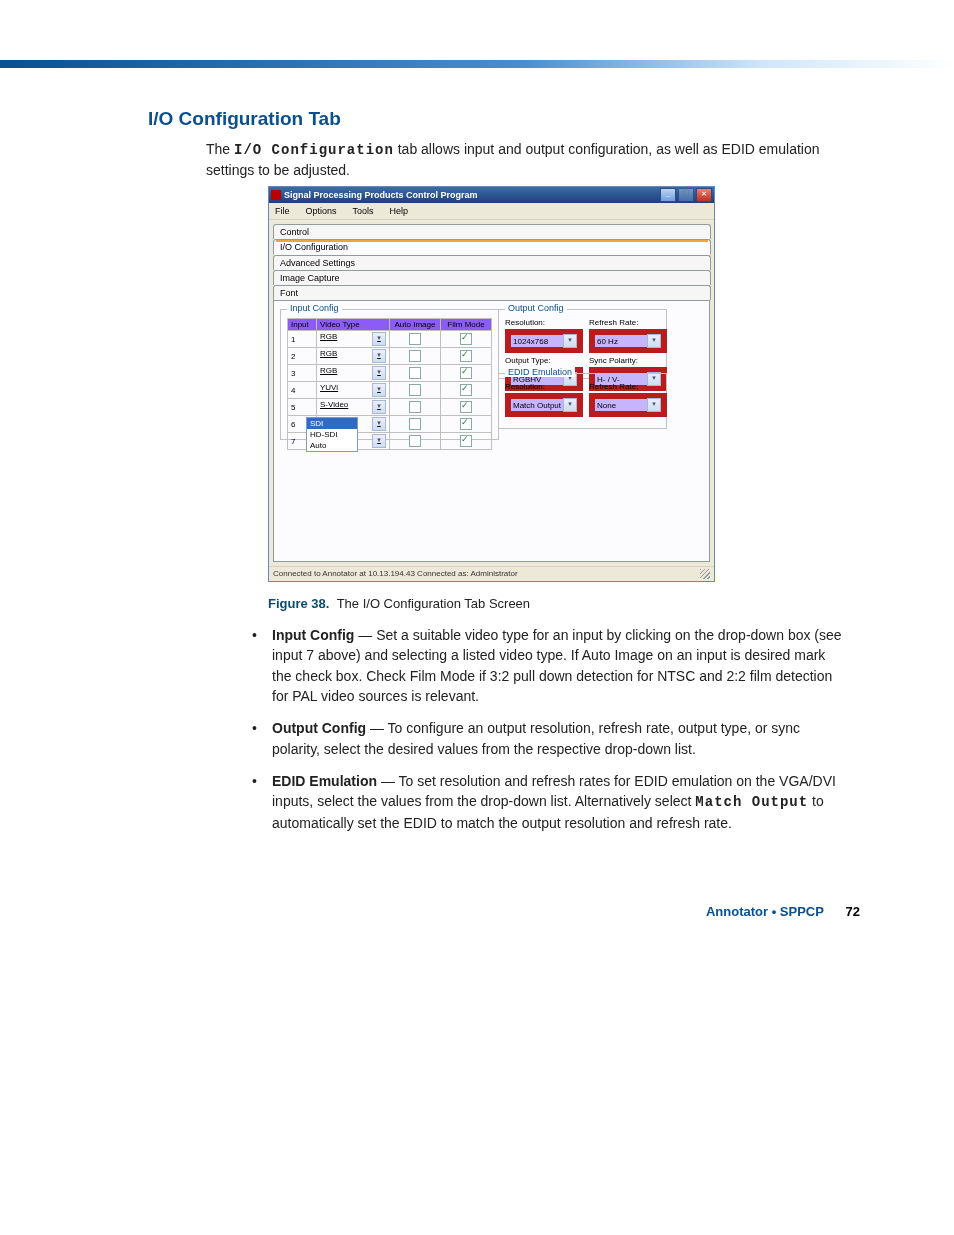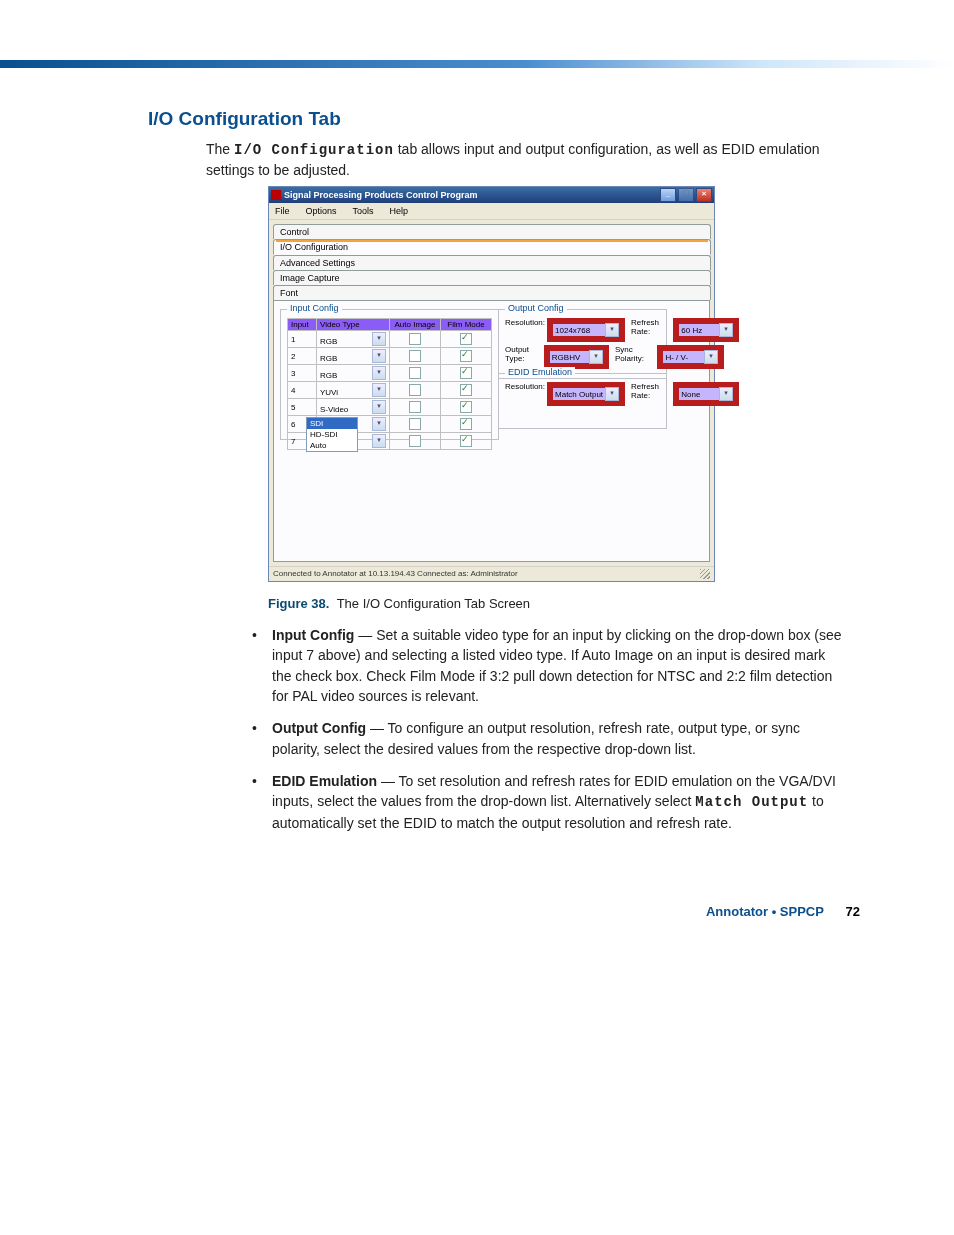--- a/index.html
+++ b/index.html
@@ -30,32 +30,32 @@
 
 .group{position:absolute;border:1px solid #c0c0c8;padding:8px 6px 6px 6px;}
 .group .glabel{position:absolute;top:-7px;left:6px;background:#fcfcfe;padding:0 3px;color:#0a4f8f;font-size:9px;}
 .grp-input{left:6px;top:8px;width:205px;height:115px;}
 .grp-output{left:224px;top:8px;width:155px;height:54px;}
 .grp-edid{left:224px;top:72px;width:155px;height:40px;}
 
 .itable{width:100%;border-collapse:collapse;font-size:8px;}
 .itable th,.itable td{border:1px solid #c0c0c0;padding:1px 3px;text-align:left;vertical-align:middle;}
 .itable th{font-weight:normal;background:#8b5cf6;}
-.dd{display:flex;align-items:flex-end;gap:0;}
+.dd{display:flex;align-items:flex-start;gap:0;text-decoration:underline;}
 .dd .val{flex:1;}
 .ddbtn{width:12px;height:12px;background:linear-gradient(#eef,#cde);border:1px solid #a7b8d8;text-align:center;line-height:10px;font-size:7px;color:#456;}
 .cellc{text-align:center !important;}
 .chk{width:10px;height:10px;border:1px solid #8aa;display:inline-block;vertical-align:middle;background:#fff;position:relative;}
 .chk.on::after{content:"✓";position:absolute;left:0;top:-2px;font-size:9px;color:#2a7a2a;}
 
 .ddlist{position:absolute;left:25px;top:107px;width:50px;border:1px solid #7f9db9;background:#fff;z-index:5;font-size:8px;}
 .ddlist div{padding:1px 3px;}
 .ddlist .sel{background:#316ac5;color:#fff;}
 
-.pair{display:flex;gap:2px;margin-bottom:3px;}
+.pair{display:flex;flex-direction:column;gap:2px;margin-bottom:3px;}
 .pairrow{display:flex;gap:6px;}
 .pair .lbl{font-size:8px;}
 .pair .fld{display:flex;border:6px solid #b91c1c;background:#c4b5fd;align-items:center;height:12px;width:66px;}
 .pair .fld .ftxt{flex:1;padding:0 2px;font-size:8px;white-space:nowrap;overflow:hidden;}
 
 .statusbar{border-top:1px solid #d4d0c8;padding:2px 4px;font-size:8px;color:#333;display:flex;justify-content:space-between;}
 .grip{width:10px;height:10px;background:repeating-linear-gradient(135deg,#999 0 1px,transparent 1px 3px);}
 
 .caption{margin:14px 0 14px 120px;font-size:13px;}
 .caption b{color:#0c4a6e;}

